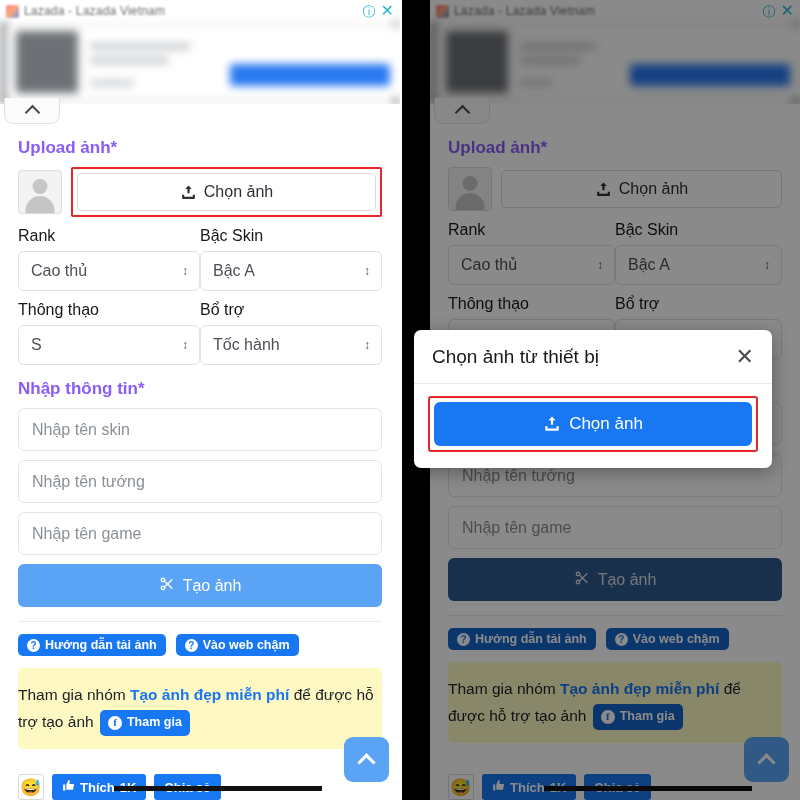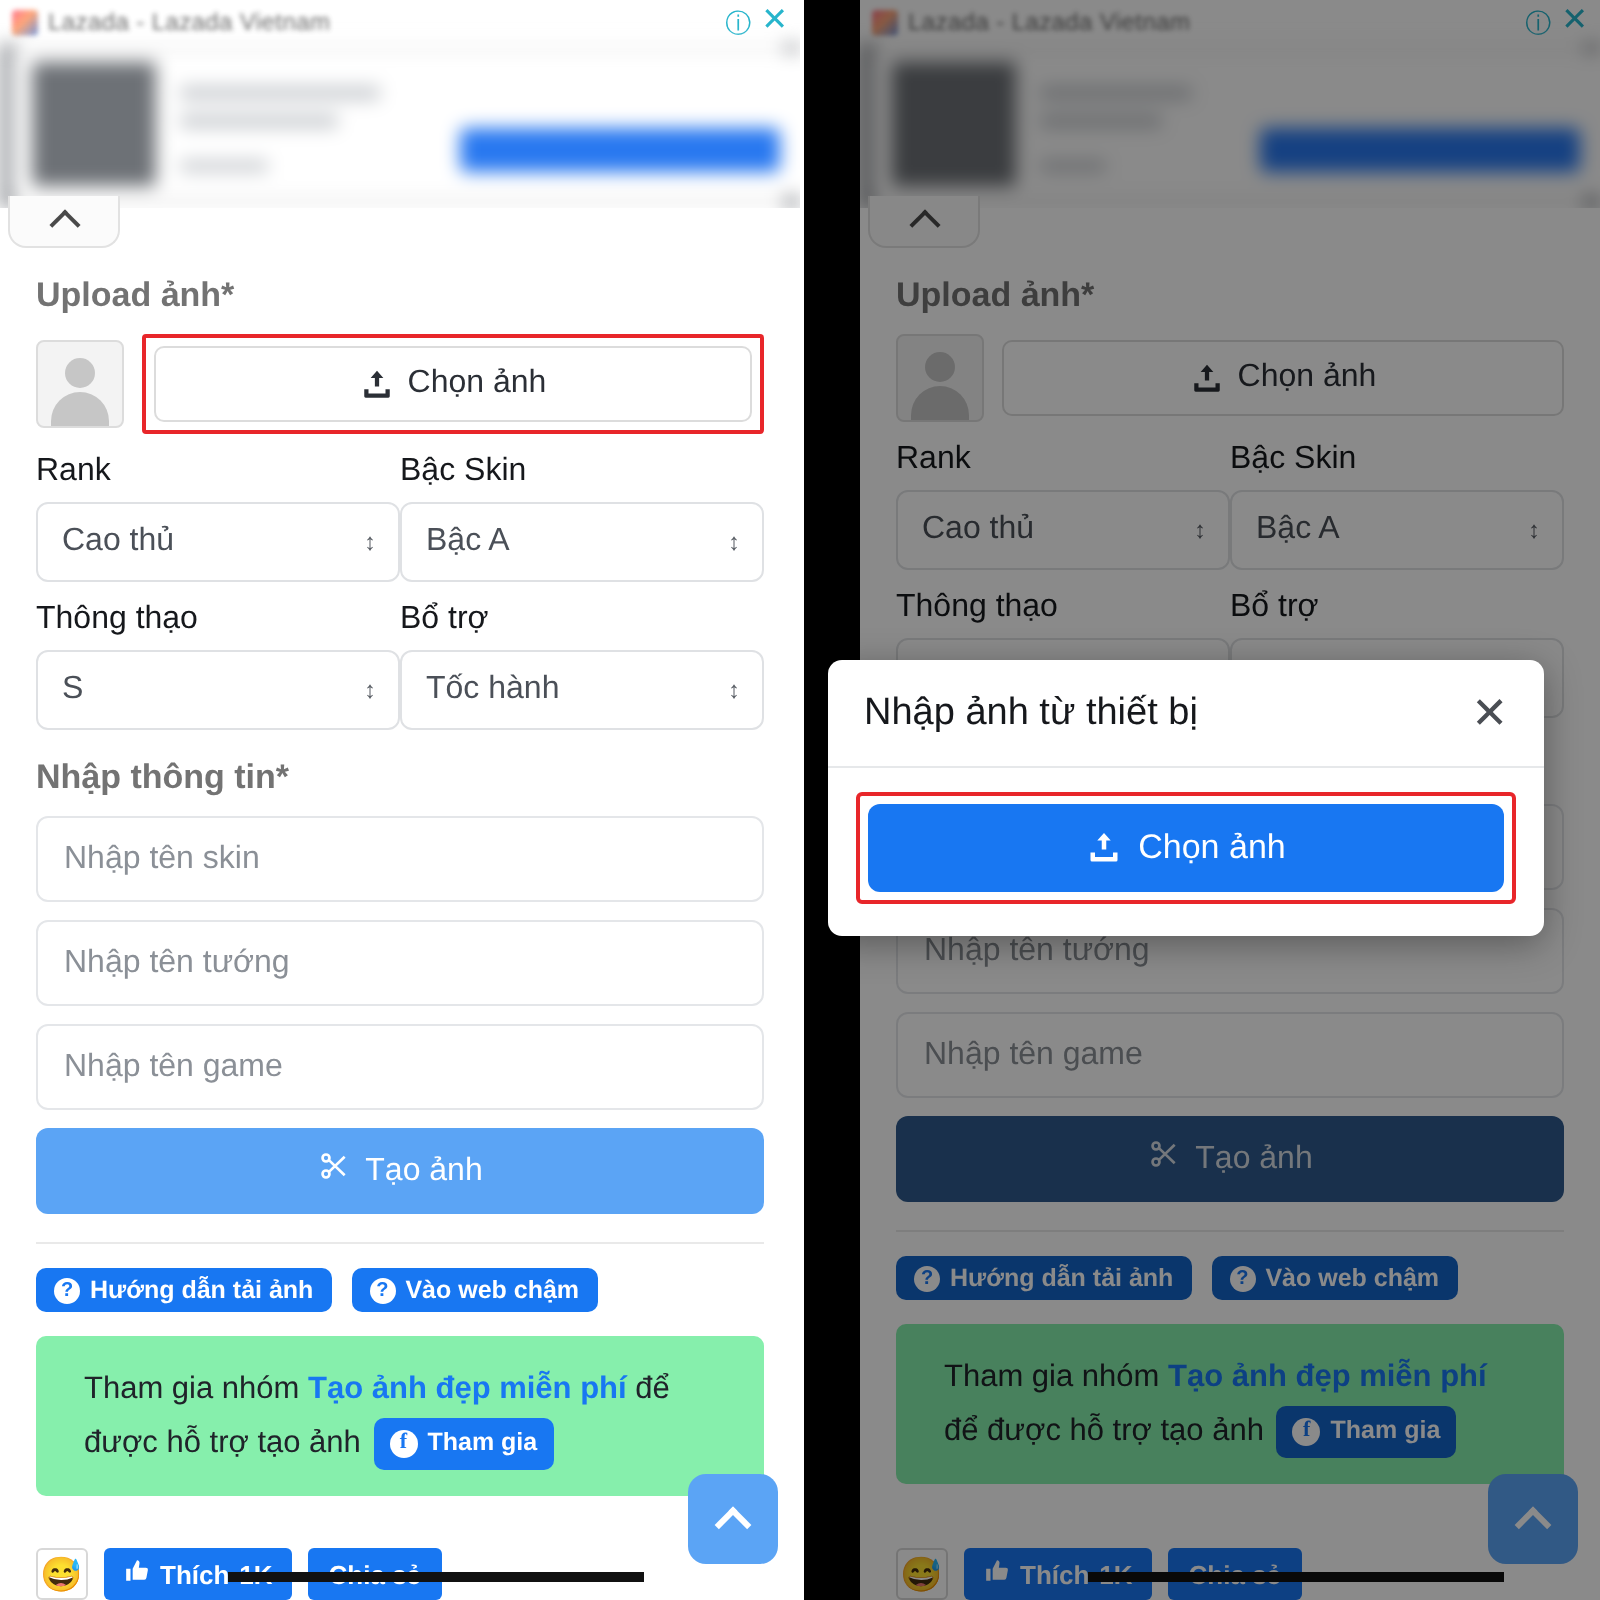--- a/index.html
+++ b/index.html
@@ -69,21 +69,21 @@
     background: #fbfbfb; border: 1px solid #e2e2e2; border-top: none;
     border-radius: 0 0 9px 9px; display: flex; align-items: center; justify-content: center;
   }
   .chev-up {
     width: 11px; height: 11px; border-left: 2px solid #4a4a4a; border-top: 2px solid #4a4a4a;
     transform: rotate(45deg); margin-top: 4px;
   }
 
   
   .form { padding: 12px 18px 0 18px; }
-  .lbl-bold { font-size: 17px; font-weight: 700; color: #737373; margin-bottom: 9px; }
+  .lbl-bold { font-size: 17px; font-weight: 700; color: #8b5cf6; margin-bottom: 9px; }
   .lbl { font-size: 16px; color: #16181c; margin: 10px 0 6px 0; }
 
   .upload-row { display: flex; align-items: center; gap: 9px; }
   .avatar-box {
     width: 44px; height: 44px; flex: 0 0 auto; border: 1px solid #dcdcdc; border-radius: 4px;
     background: #f3f3f3; position: relative; overflow: hidden;
   }
   .avatar-head { position: absolute; left: 50%; top: 8px; transform: translateX(-50%); width: 15px; height: 15px; border-radius: 50%; background: #c6c6c6; }
   .avatar-body { position: absolute; left: 50%; bottom: 0; transform: translateX(-50%); width: 29px; height: 17px; border-radius: 15px 15px 0 0; background: #c6c6c6; }
 
@@ -128,21 +128,21 @@
     display: inline-flex; align-items: center; gap: 5px;
     background: #1877f2; color: #fff; border-radius: 5px;
     padding: 4px 9px; font-size: 12.5px; font-weight: 700; white-space: nowrap;
   }
   .qmark {
     width: 13px; height: 13px; border-radius: 50%; background: #fff; color: #1877f2;
     font-size: 10px; font-weight: 700; display: inline-flex; align-items: center; justify-content: center;
   }
 
   .notice {
-    margin-top: 12px; background: #86efac; border-radius: 5px; padding: 13px 24px;
+    margin-top: 12px; background: #fef9c3; border-radius: 5px; padding: 13px 0;
     font-size: 15.5px; color: #20232a; line-height: 1.75;
   }
   .notice b { color: #1877f2; }
   .join-pill {
     display: inline-flex; align-items: center; gap: 5px; background: #1877f2; color: #fff;
     border-radius: 5px; padding: 2px 8px; font-size: 12.5px; font-weight: 700;
     vertical-align: middle; margin-left: 2px;
   }
   .fb-round {
     width: 14px; height: 14px; border-radius: 50%; background: #fff; color: #1877f2;
@@ -509,21 +509,21 @@
       <div class="to-top">
         <span class="chev"></span>
       </div>
 
     </div>
 
     <div class="dim-overlay"></div>
 
     <div class="modal">
       <div class="modal-head">
-        <span class="modal-title">Nhập ảnh từ thiết bị</span>
+        <span class="modal-title">Chọn ảnh từ thiết bị</span>
         <span class="modal-x">✕</span>
       </div>
       <div class="modal-body">
         <div class="modal-hl">
           <button class="modal-choose">
             <span class="up-ico">
               <svg width="18" height="18" viewBox="0 0 24 24" fill="#ffffff">
                 <path d="M12 2L7.5 7h3v6h3V7h3L12 2z"></path>
                 <path d="M3 15v5a1 1 0 001 1h16a1 1 0 001-1v-5h-3v3H6v-3H3z"></path>
               </svg>

